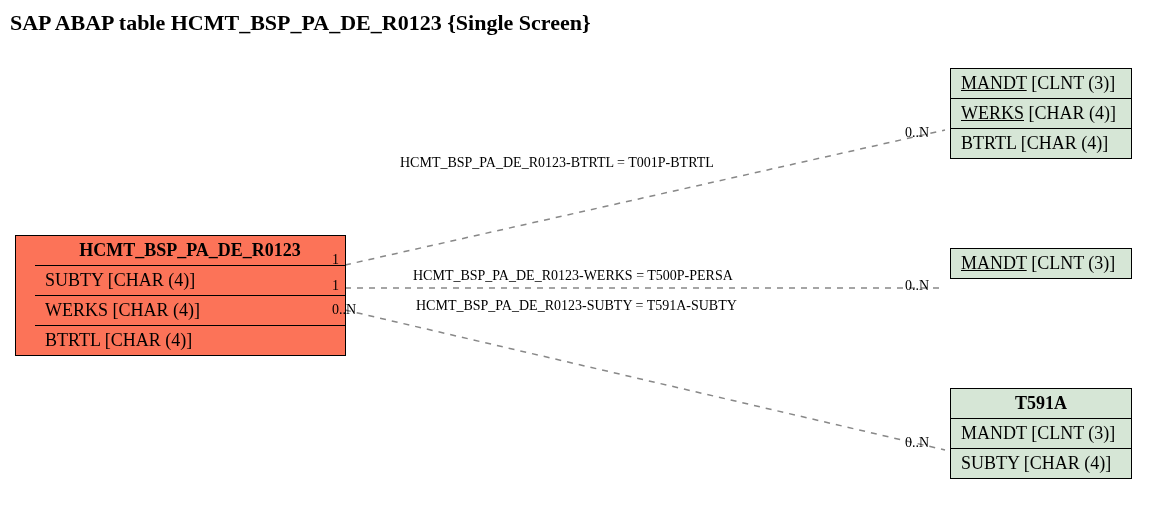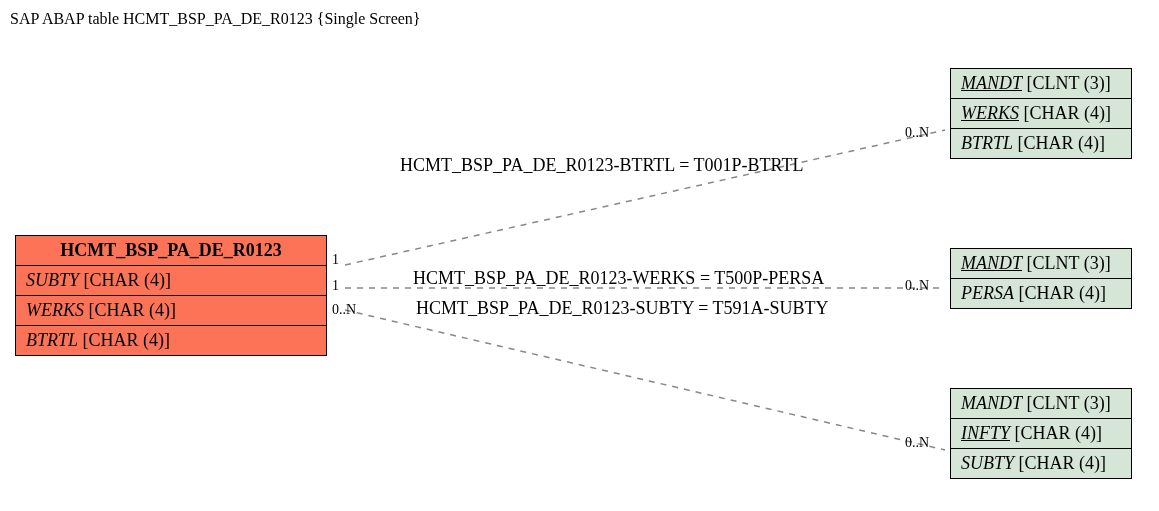--- a/index.html
+++ b/index.html
@@ -9,60 +9,61 @@
     height: 511px;
     font-family: Georgia, 'Times New Roman', serif;
     background: #fff;
     color: #000;
     position: relative;
   }
   .title {
     position: absolute;
     left: 10px;
     top: 10px;
-    font-size: 16px;
-    font-weight: normal;
+    font-size: 22px;
+    font-weight: bold;
   }
   svg.connectors {
     position: absolute;
     left: 0; top: 0;
     width: 1159px;
     height: 511px;
     pointer-events: none;
   }
   .entity {
     position: absolute;
     border: 1px solid #000;
     background: #d6e6d6;
     font-size: 18px;
   }
   .entity.main {
     background: #fc7358;
+    padding-left: 19px;
   }
   .entity .hdr {
     font-weight: bold;
     text-align: center;
     padding: 4px 10px;
     border-bottom: 1px solid #000;
     white-space: nowrap;
   }
   .entity .row {
     padding: 4px 10px;
     border-bottom: 1px solid #000;
     white-space: nowrap;
   }
   .entity .row:last-child {
     border-bottom: none;
   }
-  .fname { font-style: italic; }
+  .fname { }
   .fname.u { text-decoration: underline; }
   .ftype { font-style: normal; }
   .rel-label {
     position: absolute;
-    font-size: 18px;
+    font-size: 14px;
     white-space: nowrap;
   }
   .card {
     position: absolute;
     font-size: 14px;
   }
 </style>
 </head>
 <body>
 
@@ -82,26 +83,25 @@
 </div>
 
 <div class="entity" style="left:950px; top:68px; width:180px;">
   <div class="row"><span class="fname u">MANDT</span> <span class="ftype">[CLNT (3)]</span></div>
   <div class="row"><span class="fname u">WERKS</span> <span class="ftype">[CHAR (4)]</span></div>
   <div class="row"><span class="fname">BTRTL</span> <span class="ftype">[CHAR (4)]</span></div>
 </div>
 
 <div class="entity" style="left:950px; top:248px; width:180px;">
   <div class="row"><span class="fname u">MANDT</span> <span class="ftype">[CLNT (3)]</span></div>
-  <div class="row"><span class="fname">PERSA</span> <span class="ftype">[CHAR (4)]</span></div>
 </div>
 
 <div class="entity" style="left:950px; top:388px; width:180px;">
+  <div class="hdr">T591A</div>
   <div class="row"><span class="fname">MANDT</span> <span class="ftype">[CLNT (3)]</span></div>
-  <div class="row"><span class="fname u">INFTY</span> <span class="ftype">[CHAR (4)]</span></div>
   <div class="row"><span class="fname">SUBTY</span> <span class="ftype">[CHAR (4)]</span></div>
 </div>
 
 <div class="rel-label" style="left:400px; top:155px;">HCMT_BSP_PA_DE_R0123-BTRTL = T001P-BTRTL</div>
 <div class="rel-label" style="left:400px; top:268px;margin-left:13px;">HCMT_BSP_PA_DE_R0123-WERKS = T500P-PERSA</div>
 <div class="rel-label" style="left:416px; top:298px;">HCMT_BSP_PA_DE_R0123-SUBTY = T591A-SUBTY</div>
 
 <div class="card" style="left:332px; top:252px;">1</div>
 <div class="card" style="left:332px; top:278px;">1</div>
 <div class="card" style="left:332px; top:302px;">0..N</div>

